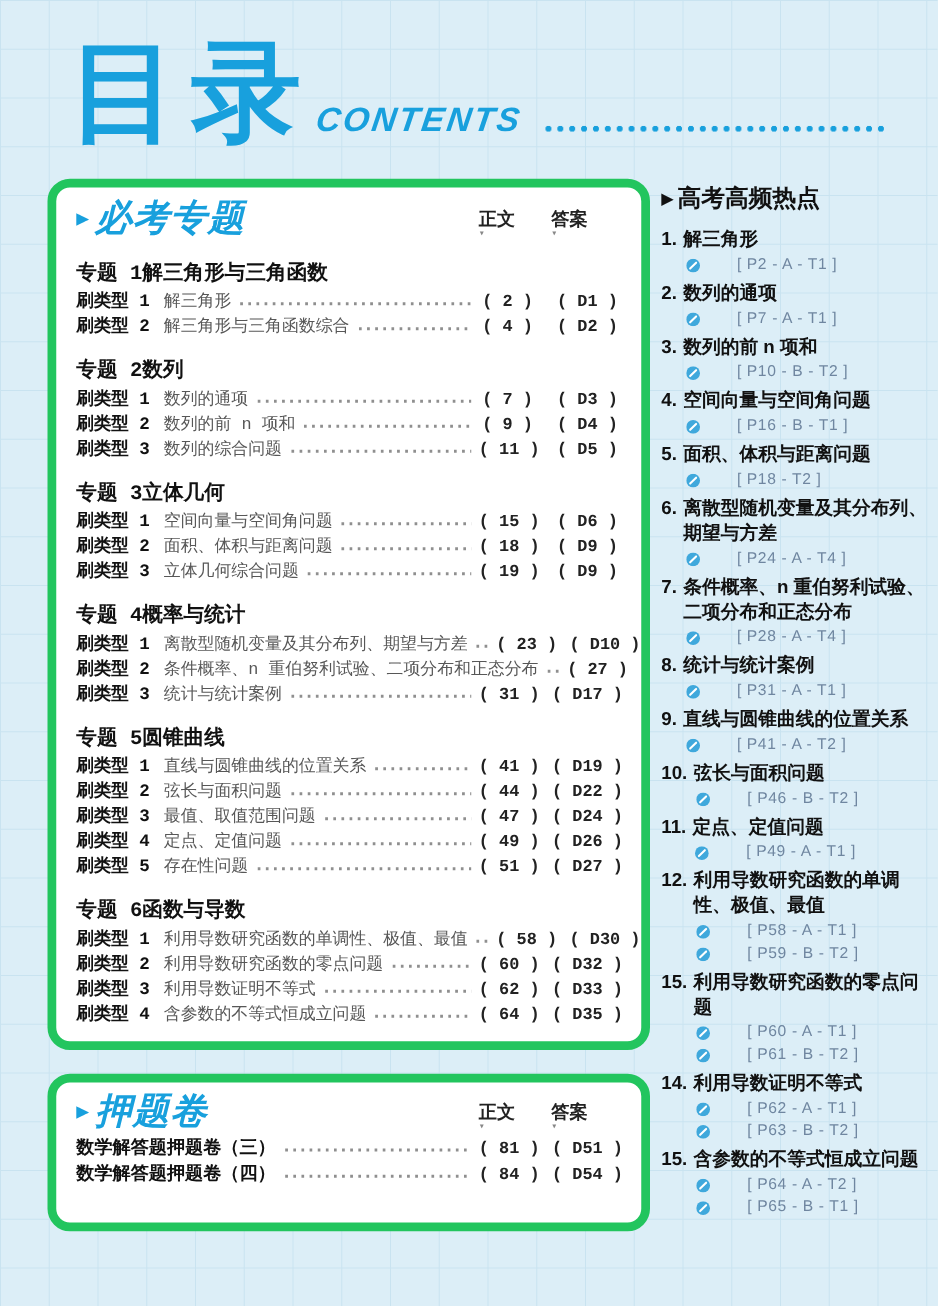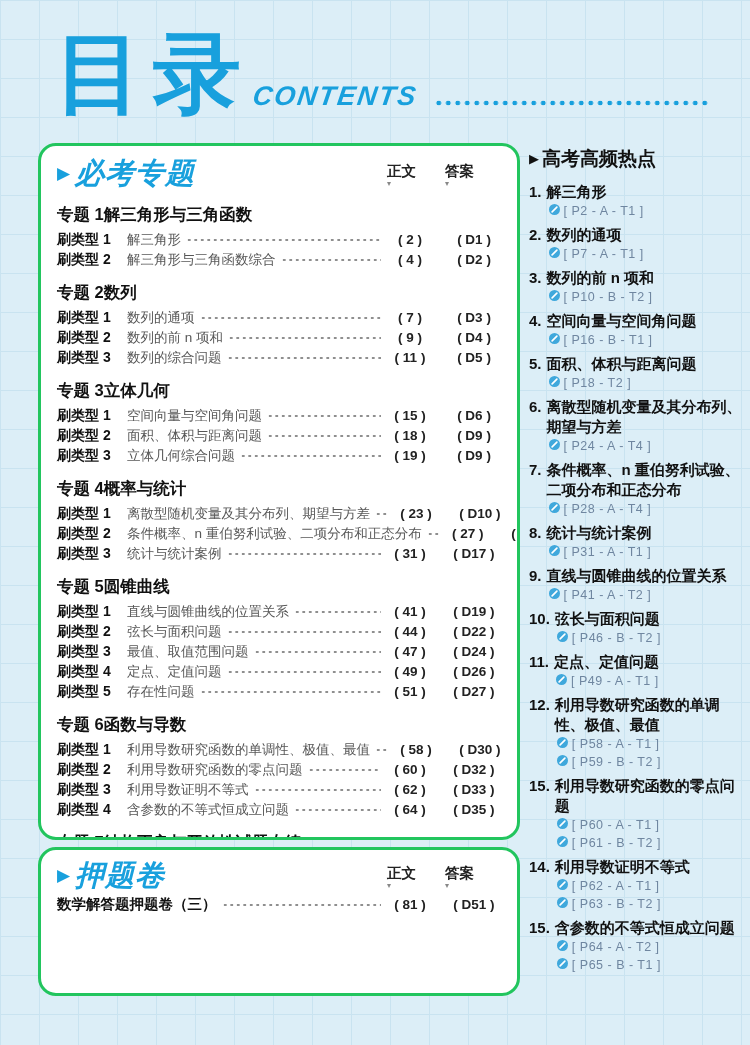--- a/index.html
+++ b/index.html
@@ -26,25 +26,25 @@
     letter-spacing:2px; transform:skewX(-8deg); margin:0 6px 8px 2px; white-space:nowrap;
   }
   .head-dots {
     flex:1; height:6px; margin:0 4px 14px 10px;
     background-image:radial-gradient(circle, #18a0dd 2.2px, transparent 2.6px);
     background-size:9.5px 6px; background-position:0 center; background-repeat:repeat-x;
   }
   
   .main-col { position:absolute; left:38px; top:143px; width:482px; }
   .panel {
-    background:#ffffff; border:3px solid #22c55e; border-radius:18px;
-    padding:10px 14px 10px 16px; overflow:hidden;
+    background:#ffffff; border:7px solid #22c55e; border-radius:18px;
+    padding:10px 14px 10px 16px; overflow:hidden;font-family:Liberation Mono, monospace;
   }
   .panel-1 { height:697px; }
-  .panel-2 { height:149px; margin-top:7px; padding-top:8px; }
+  .panel-2 { height:126px; margin-top:19px; padding-top:8px; }
   .panel-head { display:flex; align-items:flex-start; }
   .panel-title {
     flex:1; color:#18a0dd; font-size:29px; line-height:34px; font-weight:900;
     font-style:italic; letter-spacing:1px; white-space:nowrap;
   }
   .panel-title .tri { font-style:normal; font-size:17px; vertical-align:4px; margin-right:4px; }
   .col-head { text-align:left; font-size:14.5px; color:#222; padding-top:6px; font-weight:bold;}
   .col-head .down { display:block; font-size:8px; line-height:6px; color:#888; font-weight:normal; }
   .col-w-page { width:46px; }
   .col-w-ans  { width:58px; margin-left:12px; }
@@ -64,21 +64,21 @@
   .exam-row .row-label { width:auto; font-size:14.5px; }
   .panel-2 .toc-row { margin:2px 0; }
   
   .sidebar { position:absolute; left:529px; top:146px; width:216px; }
   .side-title { font-size:19px; font-weight:bold; color:#111; margin-bottom:10px; white-space:nowrap; }
   .side-title .tri { font-size:13px; vertical-align:2px; margin-right:3px; }
   .side-item { display:flex; margin-bottom:3px; }
   .si-num { font-weight:bold; font-size:15px; line-height:20px; color:#111; margin-right:5px; white-space:nowrap; }
   .si-body { flex:1; }
   .si-title { font-weight:bold; font-size:15px; line-height:20px; color:#111; margin-bottom:2px; }
-  .si-ref { display:flex; align-items:flex-start; margin:2px 0 4px 2px; }
+  .si-ref { display:flex; align-items:flex-end; margin:2px 0 4px 2px;gap:26px; }
   .si-ref svg { width:11px; height:11px; margin-right:4px; flex-shrink:0; }
   .si-ref .ref-text { font-size:12.5px; color:#6f86a0; letter-spacing:0.5px; white-space:nowrap; }
 </style>
 </head>
 <body>
 
 <div class="header">
   <div class="title-cn">目录</div>
   <div class="title-en">CONTENTS</div>
   <div class="head-dots"></div>
@@ -313,20 +313,26 @@
     <div id="exam-rows">
 
 
   <div class="toc-row exam-row">
     <span class="row-label">数学解答题押题卷（三）</span>
     <span class="leader"></span>
     <span class="row-page">( 81 )</span>
     <span class="row-ans">( D51 )</span>
   </div>
 
+  <div class="toc-row exam-row">
+    <span class="row-label">数学解答题押题卷（四）</span>
+    <span class="leader"></span>
+    <span class="row-page">( 84 )</span>
+    <span class="row-ans">( D54 )</span>
+  </div>
 </div>
   </div>
 
 </div>
 
 <div class="sidebar">
   <div class="side-title"><span class="tri">▶</span><span>高考高频热点</span></div>
   <div id="sidebar-items">
   <div class="side-item">
     <span class="si-num">1.</span>

